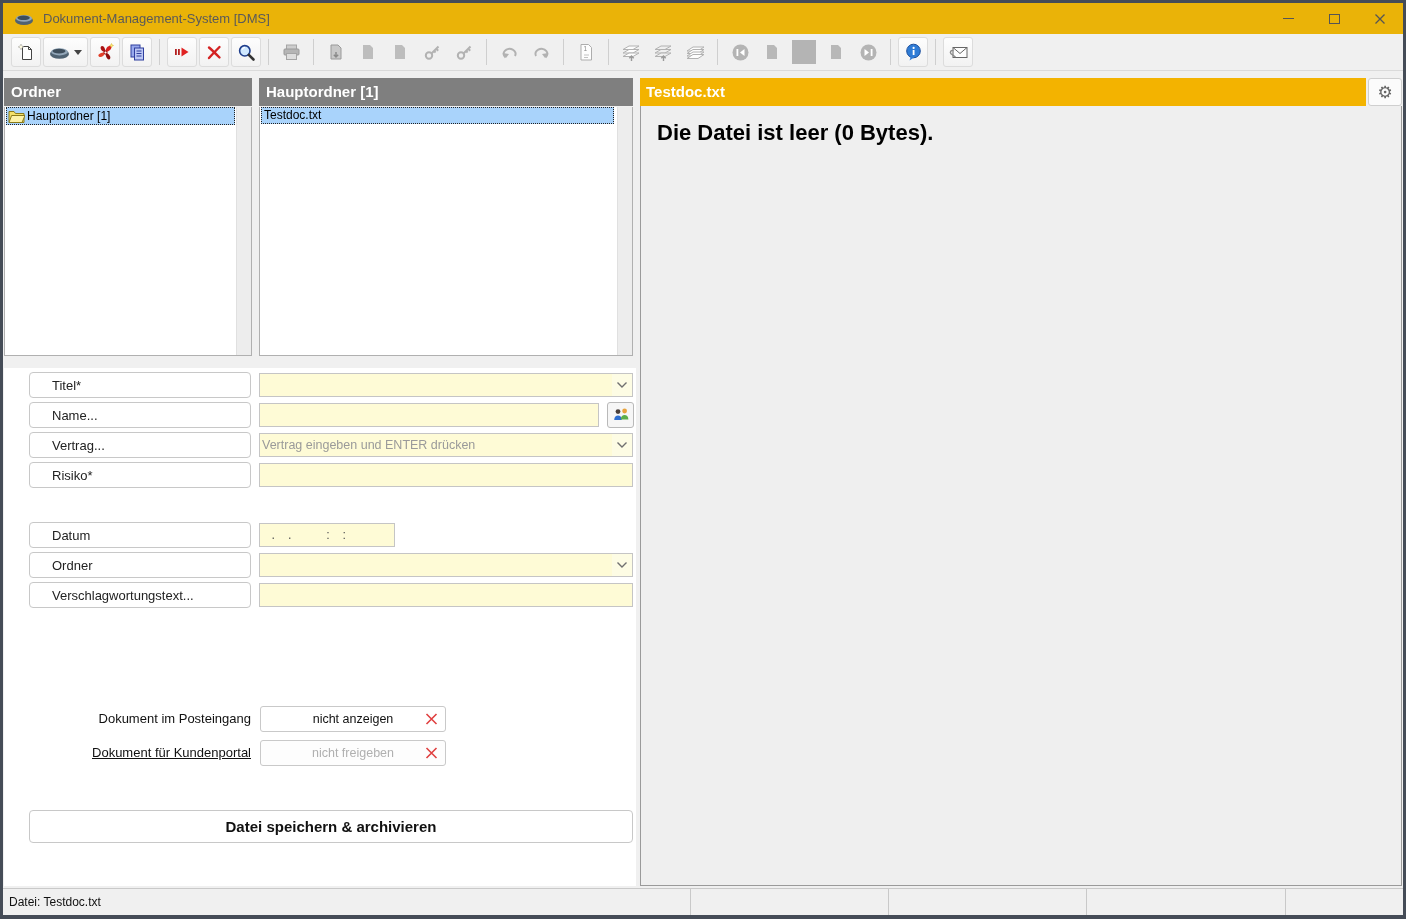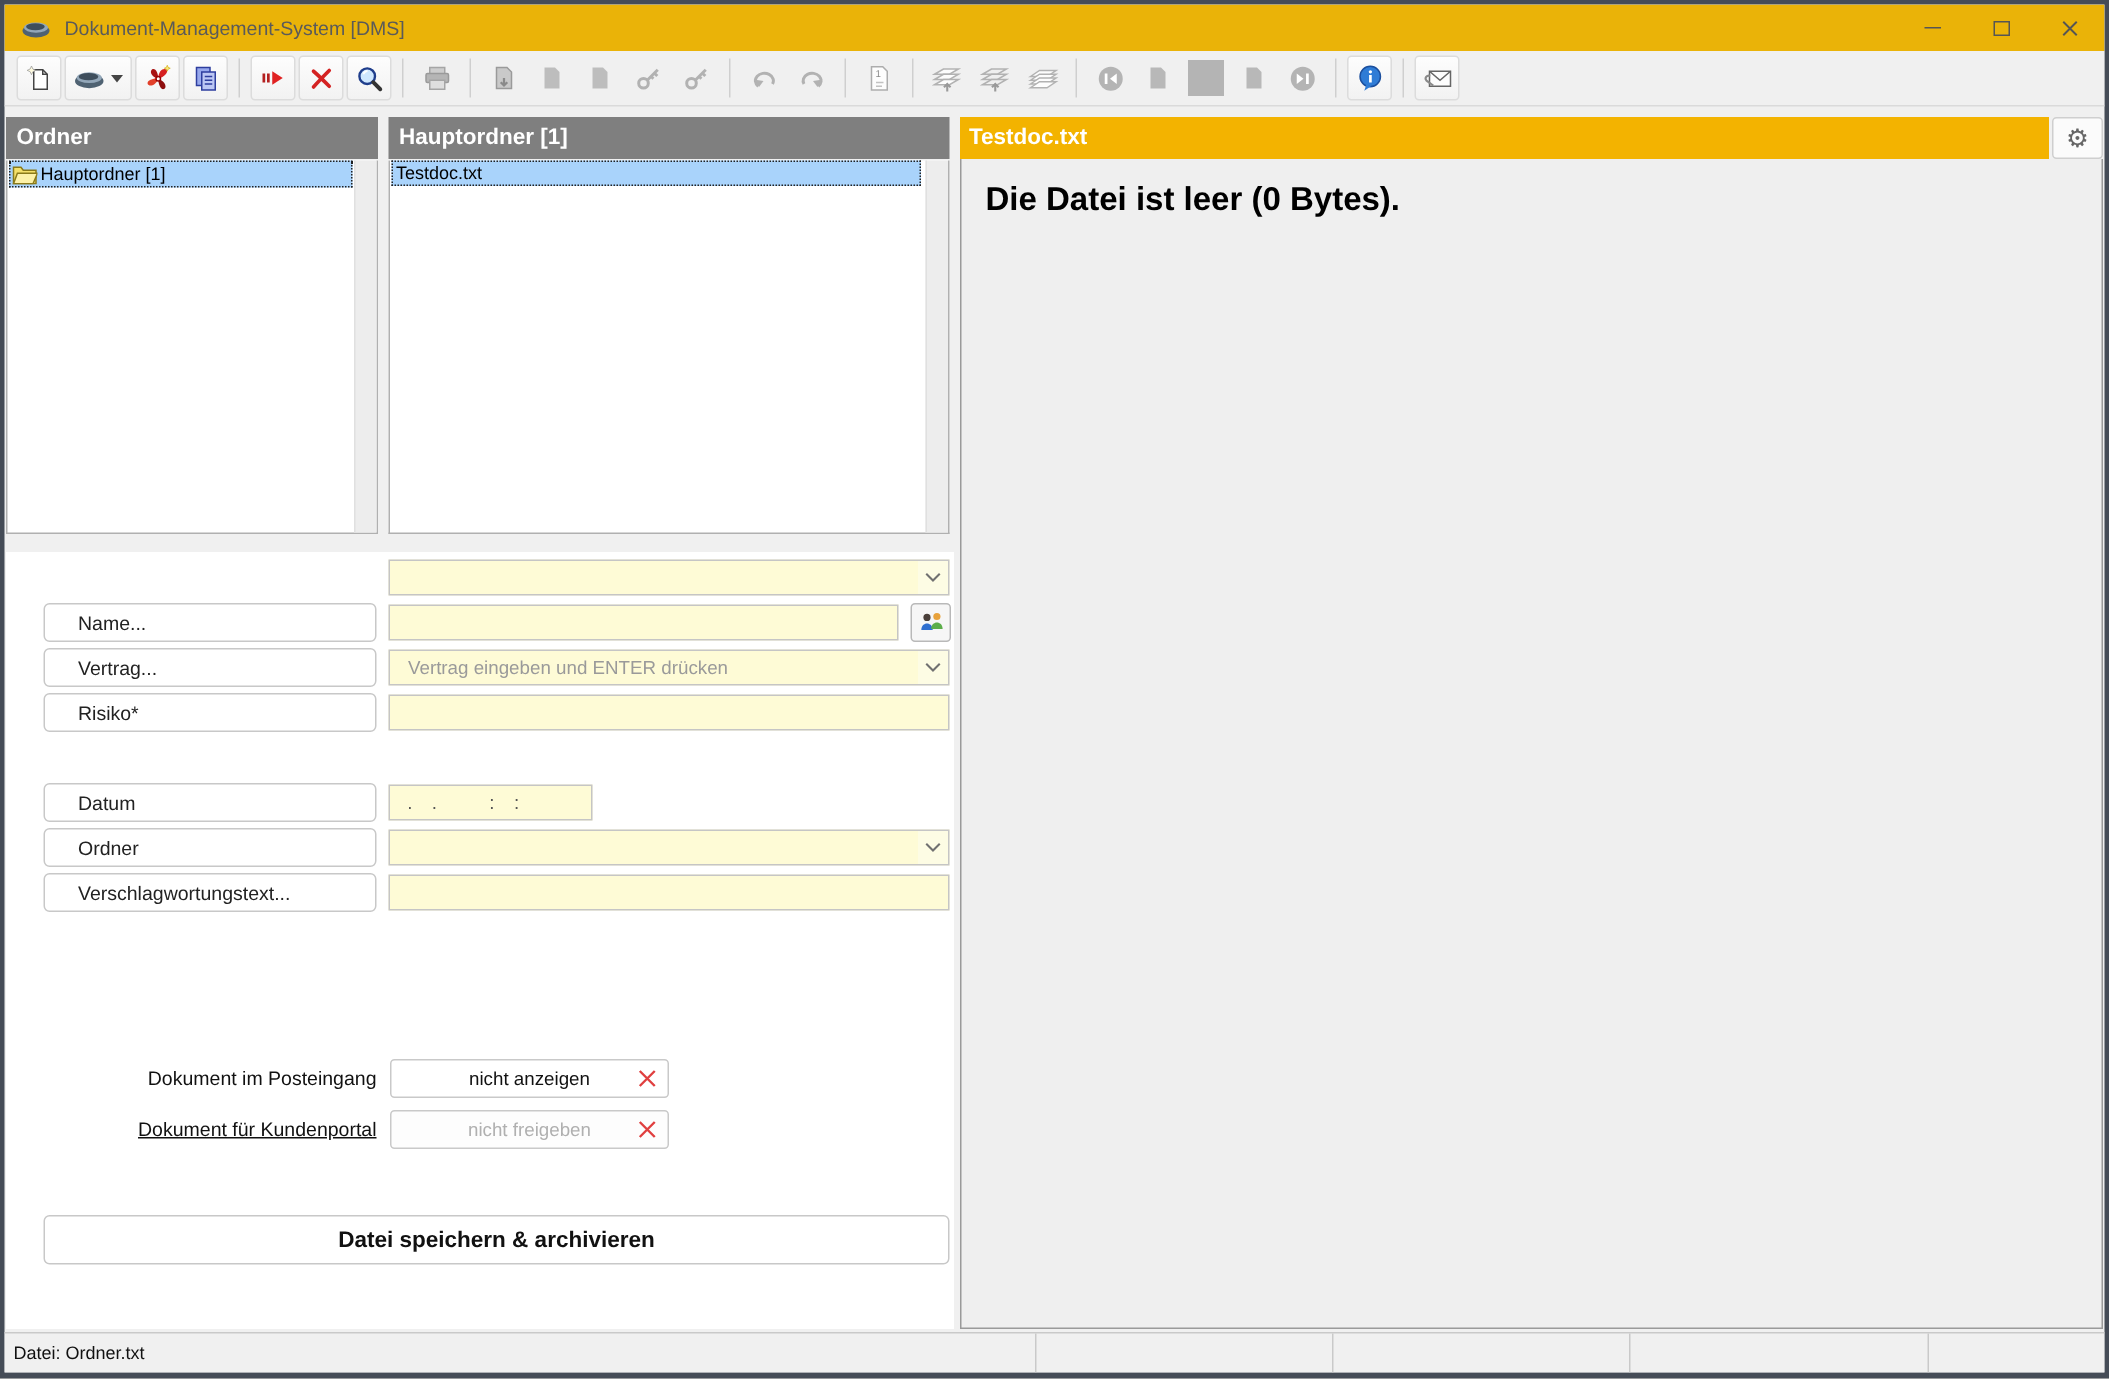--- a/index.html
+++ b/index.html
@@ -89,21 +89,21 @@
   .form-area{ position:absolute; left:1px; top:365px; width:632px; height:518px; background:#fff; }
   .frow{ position:absolute; left:0; width:100%; height:26px; }
   .flabel{
     position:absolute; left:25px; width:222px; height:26px;
     border:1px solid #c8c8c8; border-radius:4px; background:#fff;
     font-size:13px; color:#222; line-height:25px; padding-left:22px;
   }
   .ffield{ position:absolute; left:255px; top:1px; height:24px; }
   .yellow{ background:#fefbd6; border:1px solid #c5c5c5; }
   .combo{ width:374px; display:flex; }
-  .combo .val{ flex:1; font-size:12.5px; line-height:22px; padding-left:12px; color:#222; overflow:hidden; white-space:nowrap; }
+  .combo .val{ flex:1; font-size:12.5px; line-height:22px; padding-left:2px; color:#222; overflow:hidden; white-space:nowrap; }
   .combo .val.ph{ color:#9a9a9a; }
   .combo .cbtn{ width:20px; background:#fdfce4; display:flex; align-items:center; justify-content:center; }
   .tinput{ width:374px; font-size:12.5px; line-height:22px; padding-left:6px; color:#222; white-space:pre; }
 
   .dir-label{ position:absolute; left:0; width:247px; font-size:13px; color:#111; text-align:right; }
   .blue-btn{
     position:absolute; left:256px; width:186px; height:28px;
     background:#d9eafb; border:2px solid #4a87c8; border-radius:5px;
     display:flex; align-items:center; justify-content:center;
     font-size:13px; font-weight:bold; color:#0b1a2a;
@@ -384,20 +384,21 @@
       </div>
     </div>
     <div class="prev-body">
       <div class="prev-msg">Die Datei ist leer (0 Bytes).</div>
     </div>
   </div>
 
   <div class="form-area">
 
     <div class="frow" style="top:4px;">
+      <div class="flabel">Titel*</div>
       <div class="ffield combo yellow">
         <span class="val"></span>
         <span class="cbtn">
             <svg width="12" height="8" viewBox="0 0 12 8">
               <path d="M1.5 1.5L6 6l4.5-4.5" fill="none" stroke="#707070" stroke-width="1.4"></path>
             </svg>
           </span>
       </div>
     </div>
 
@@ -476,20 +477,20 @@
               <path d="M2.5 2.5L12.5 12.5M12.5 2.5L2.5 12.5" stroke="#e04040" stroke-width="1.6"></path>
             </svg>
         </span>
       </div>
     </div>
 
     <div class="save-btn">Datei speichern &amp; archivieren</div>
   </div>
 
   <div class="statusbar">
-    <span class="stext">Datei: Ordner.txt</span>
+    <span class="stext">Datei: Testdoc.txt</span>
     <span class="sdiv" style="left:687px;"></span>
     <span class="sdiv" style="left:885px;"></span>
     <span class="sdiv" style="left:1083px;"></span>
     <span class="sdiv" style="left:1282px;"></span>
   </div>
 
 </div>
 
 </body></html>

